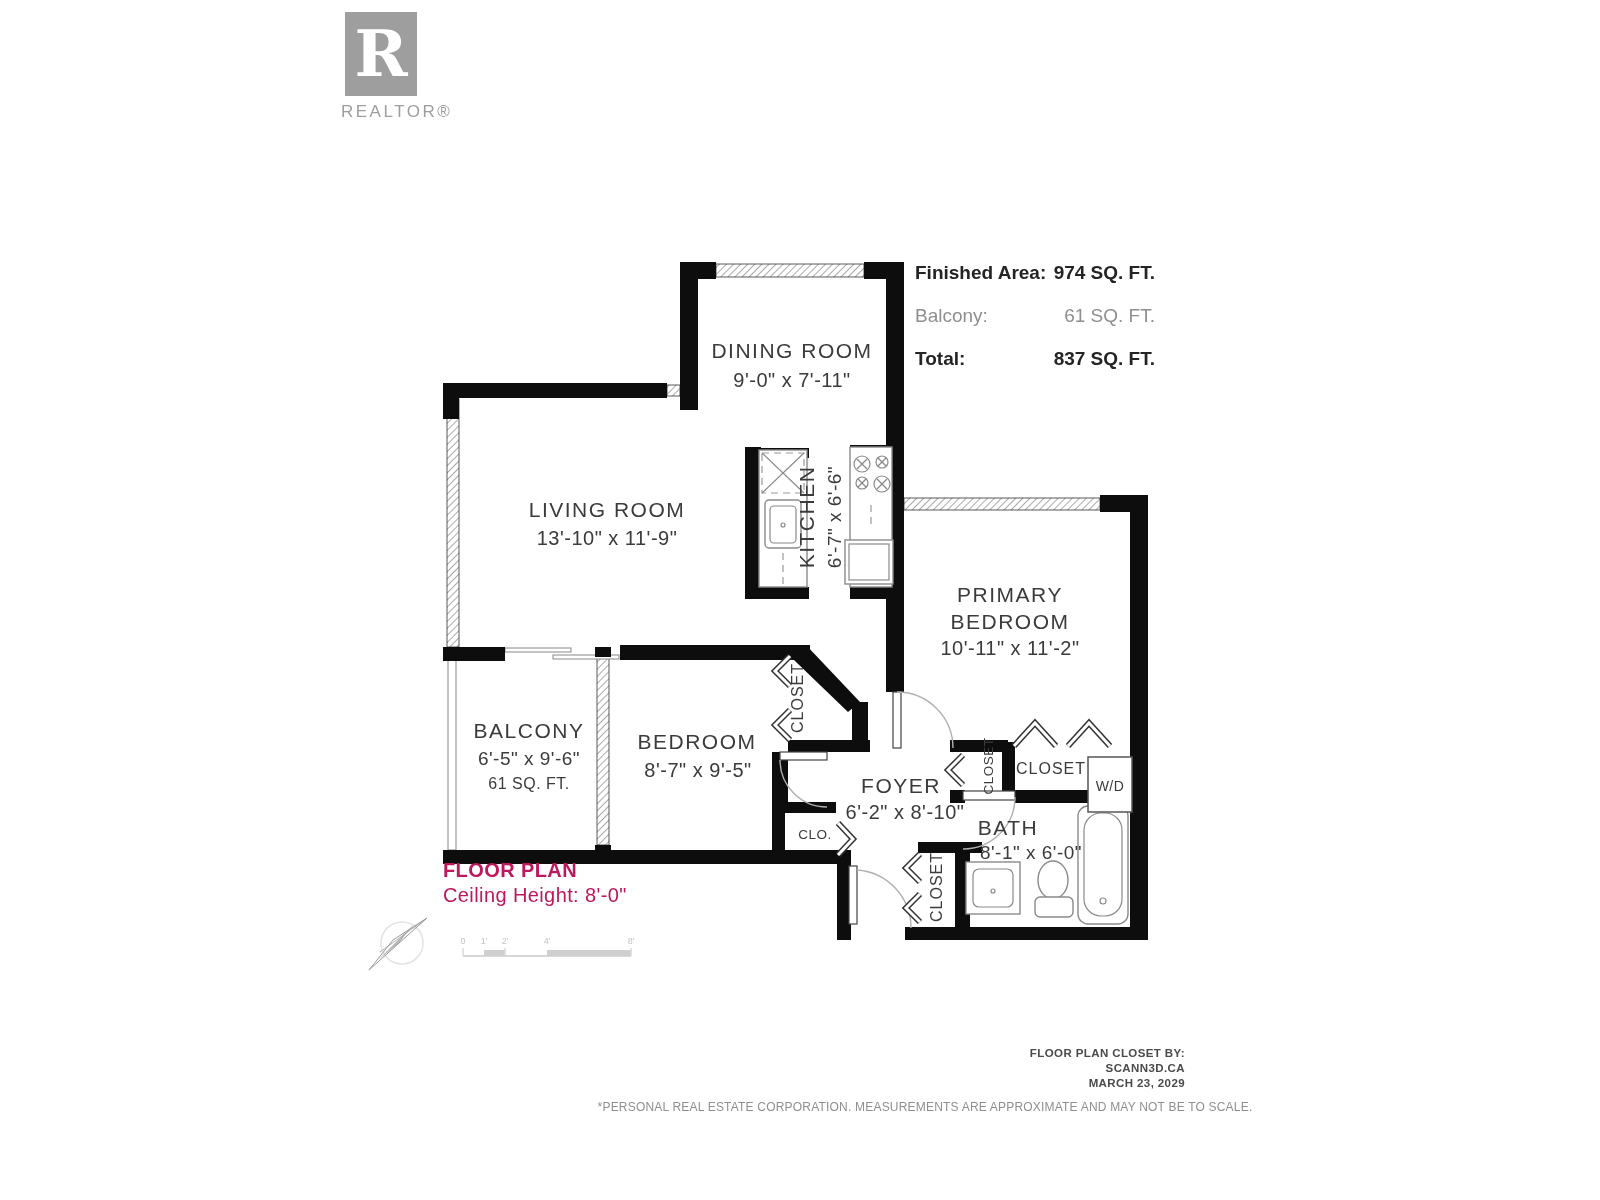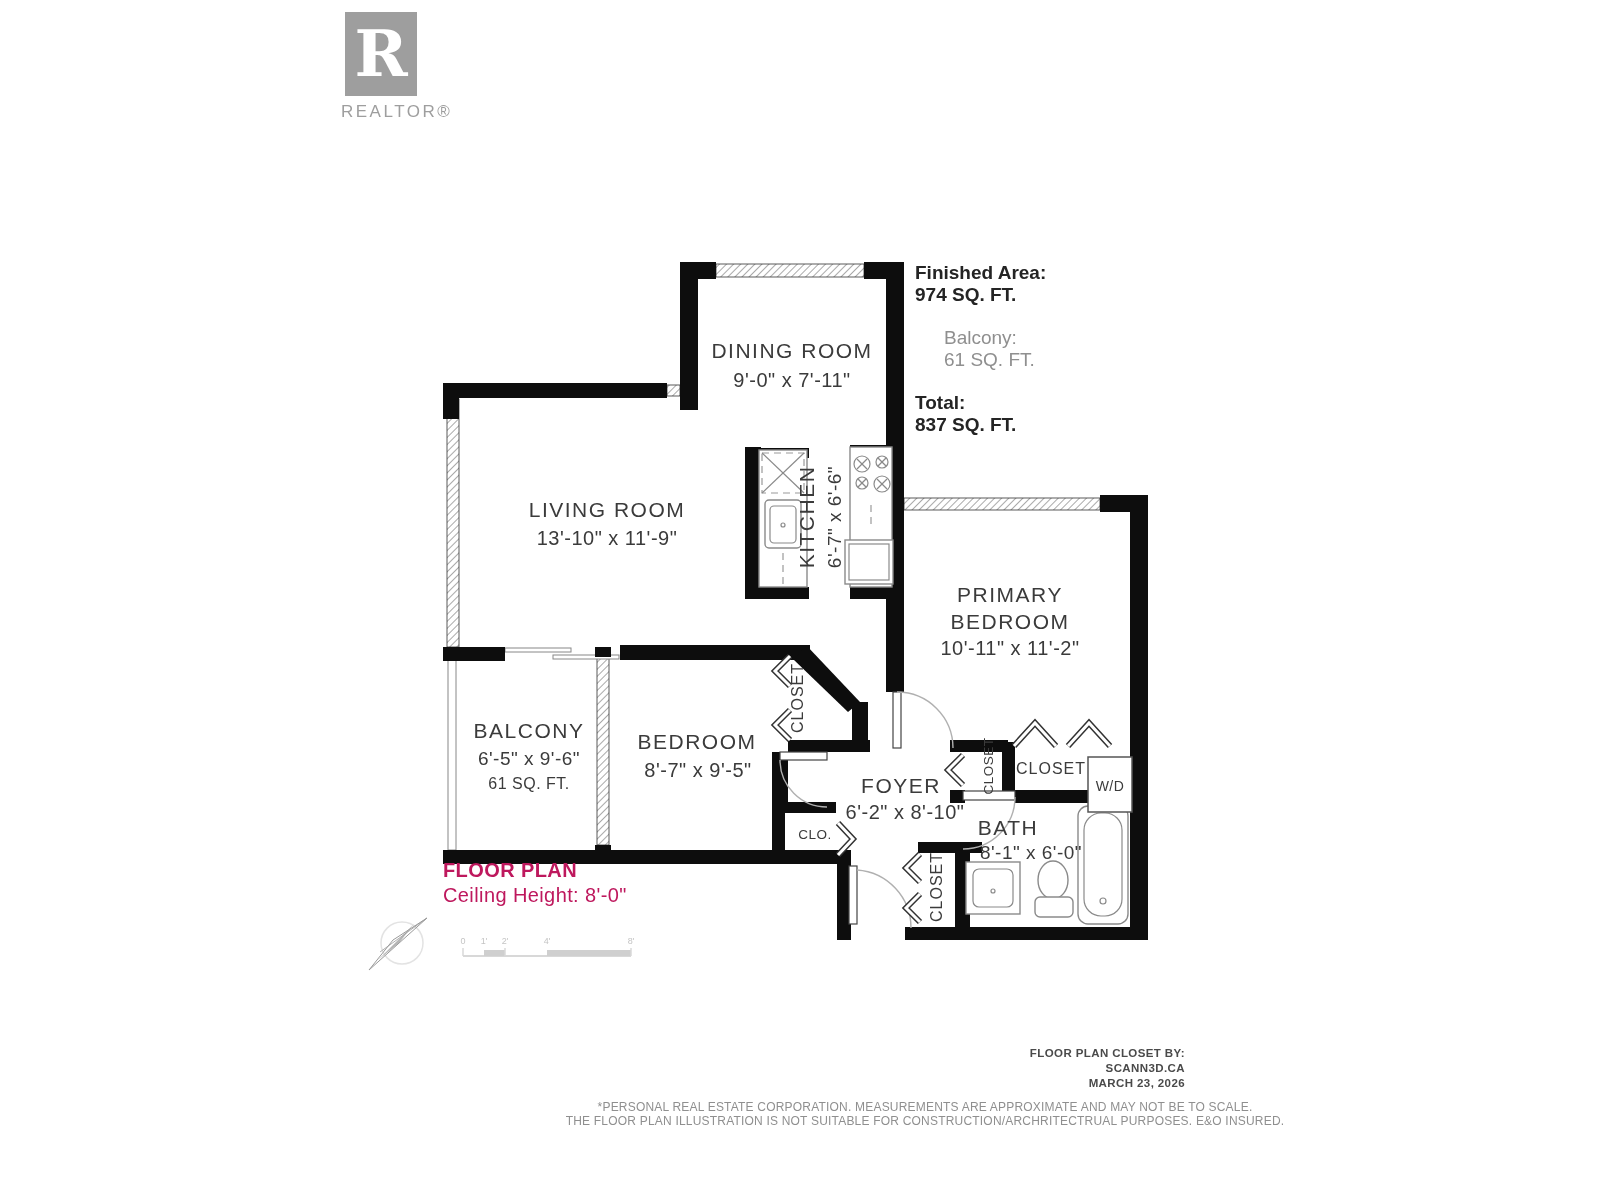--- a/index.html
+++ b/index.html
@@ -9,23 +9,23 @@
 
   
   .logo-box{left:345px;top:12px;width:72px;height:84px;background:#9e9e9e;
             display:flex;align-items:center;justify-content:center;}
   .logo-letter{font-family:"DejaVu Serif",serif;font-weight:bold;font-size:64px;color:#fff;line-height:1;}
   .logo-label{left:341px;top:102px;width:110px;font-size:17px;color:#9e9e9e;letter-spacing:2.5px;}
   .page-title{left:510px;top:46px;font-size:28px;font-weight:bold;color:#161616;letter-spacing:0.2px;}
 
   
   .area-summary{left:915px;top:262px;width:240px;}
-  .area-row{display:flex;justify-content:space-between;font-size:19px;margin-bottom:21px;flex-direction:column;}
+  .area-row{display:flex;justify-content:space-between;font-size:19px;margin-bottom:21px;}
   .area-row.em{font-weight:bold;color:#242424;}
-  .area-row.dim{color:#8f8f8f;font-weight:normal;margin-left:29px;}
+  .area-row.dim{color:#8f8f8f;font-weight:normal;}
 
   
   .plan-info{left:443px;top:858px;color:#be185d;font-size:20px;line-height:25px;letter-spacing:0.4px;}
   .plan-info .t{font-weight:bold;font-weight:600;}
 
   
   .credit{left:885px;top:1046px;width:300px;text-align:right;font-size:11.5px;font-weight:bold;
           color:#4a4a4a;line-height:15px;letter-spacing:0.4px;}
   .disclaimer{left:480px;top:1100px;width:890px;text-align:center;font-size:12px;
               color:#8f8f8f;line-height:14px;letter-spacing:0.2px;}
@@ -260,21 +260,20 @@
   </svg>
 
   <div class="abs plan-info">
     <div class="t">FLOOR PLAN</div>
     <div>Ceiling Height: 8'-0"</div>
   </div>
 
   <div class="abs credit">
     <div>FLOOR PLAN CLOSET BY:</div>
     <div>SCANN3D.CA</div>
-    <div>MARCH 23, 2026</div>
+    <div>MARCH 23, 2029</div>
   </div>
 
   <div class="abs disclaimer">
     <div>*PERSONAL REAL ESTATE CORPORATION. MEASUREMENTS ARE APPROXIMATE AND MAY NOT BE TO SCALE.</div>
-    <div>THE FLOOR PLAN ILLUSTRATION IS NOT SUITABLE FOR CONSTRUCTION/ARCHRITECTRUAL PURPOSES. E&amp;O INSURED.</div>
   </div>
 
 </div>
 
 </body></html>

